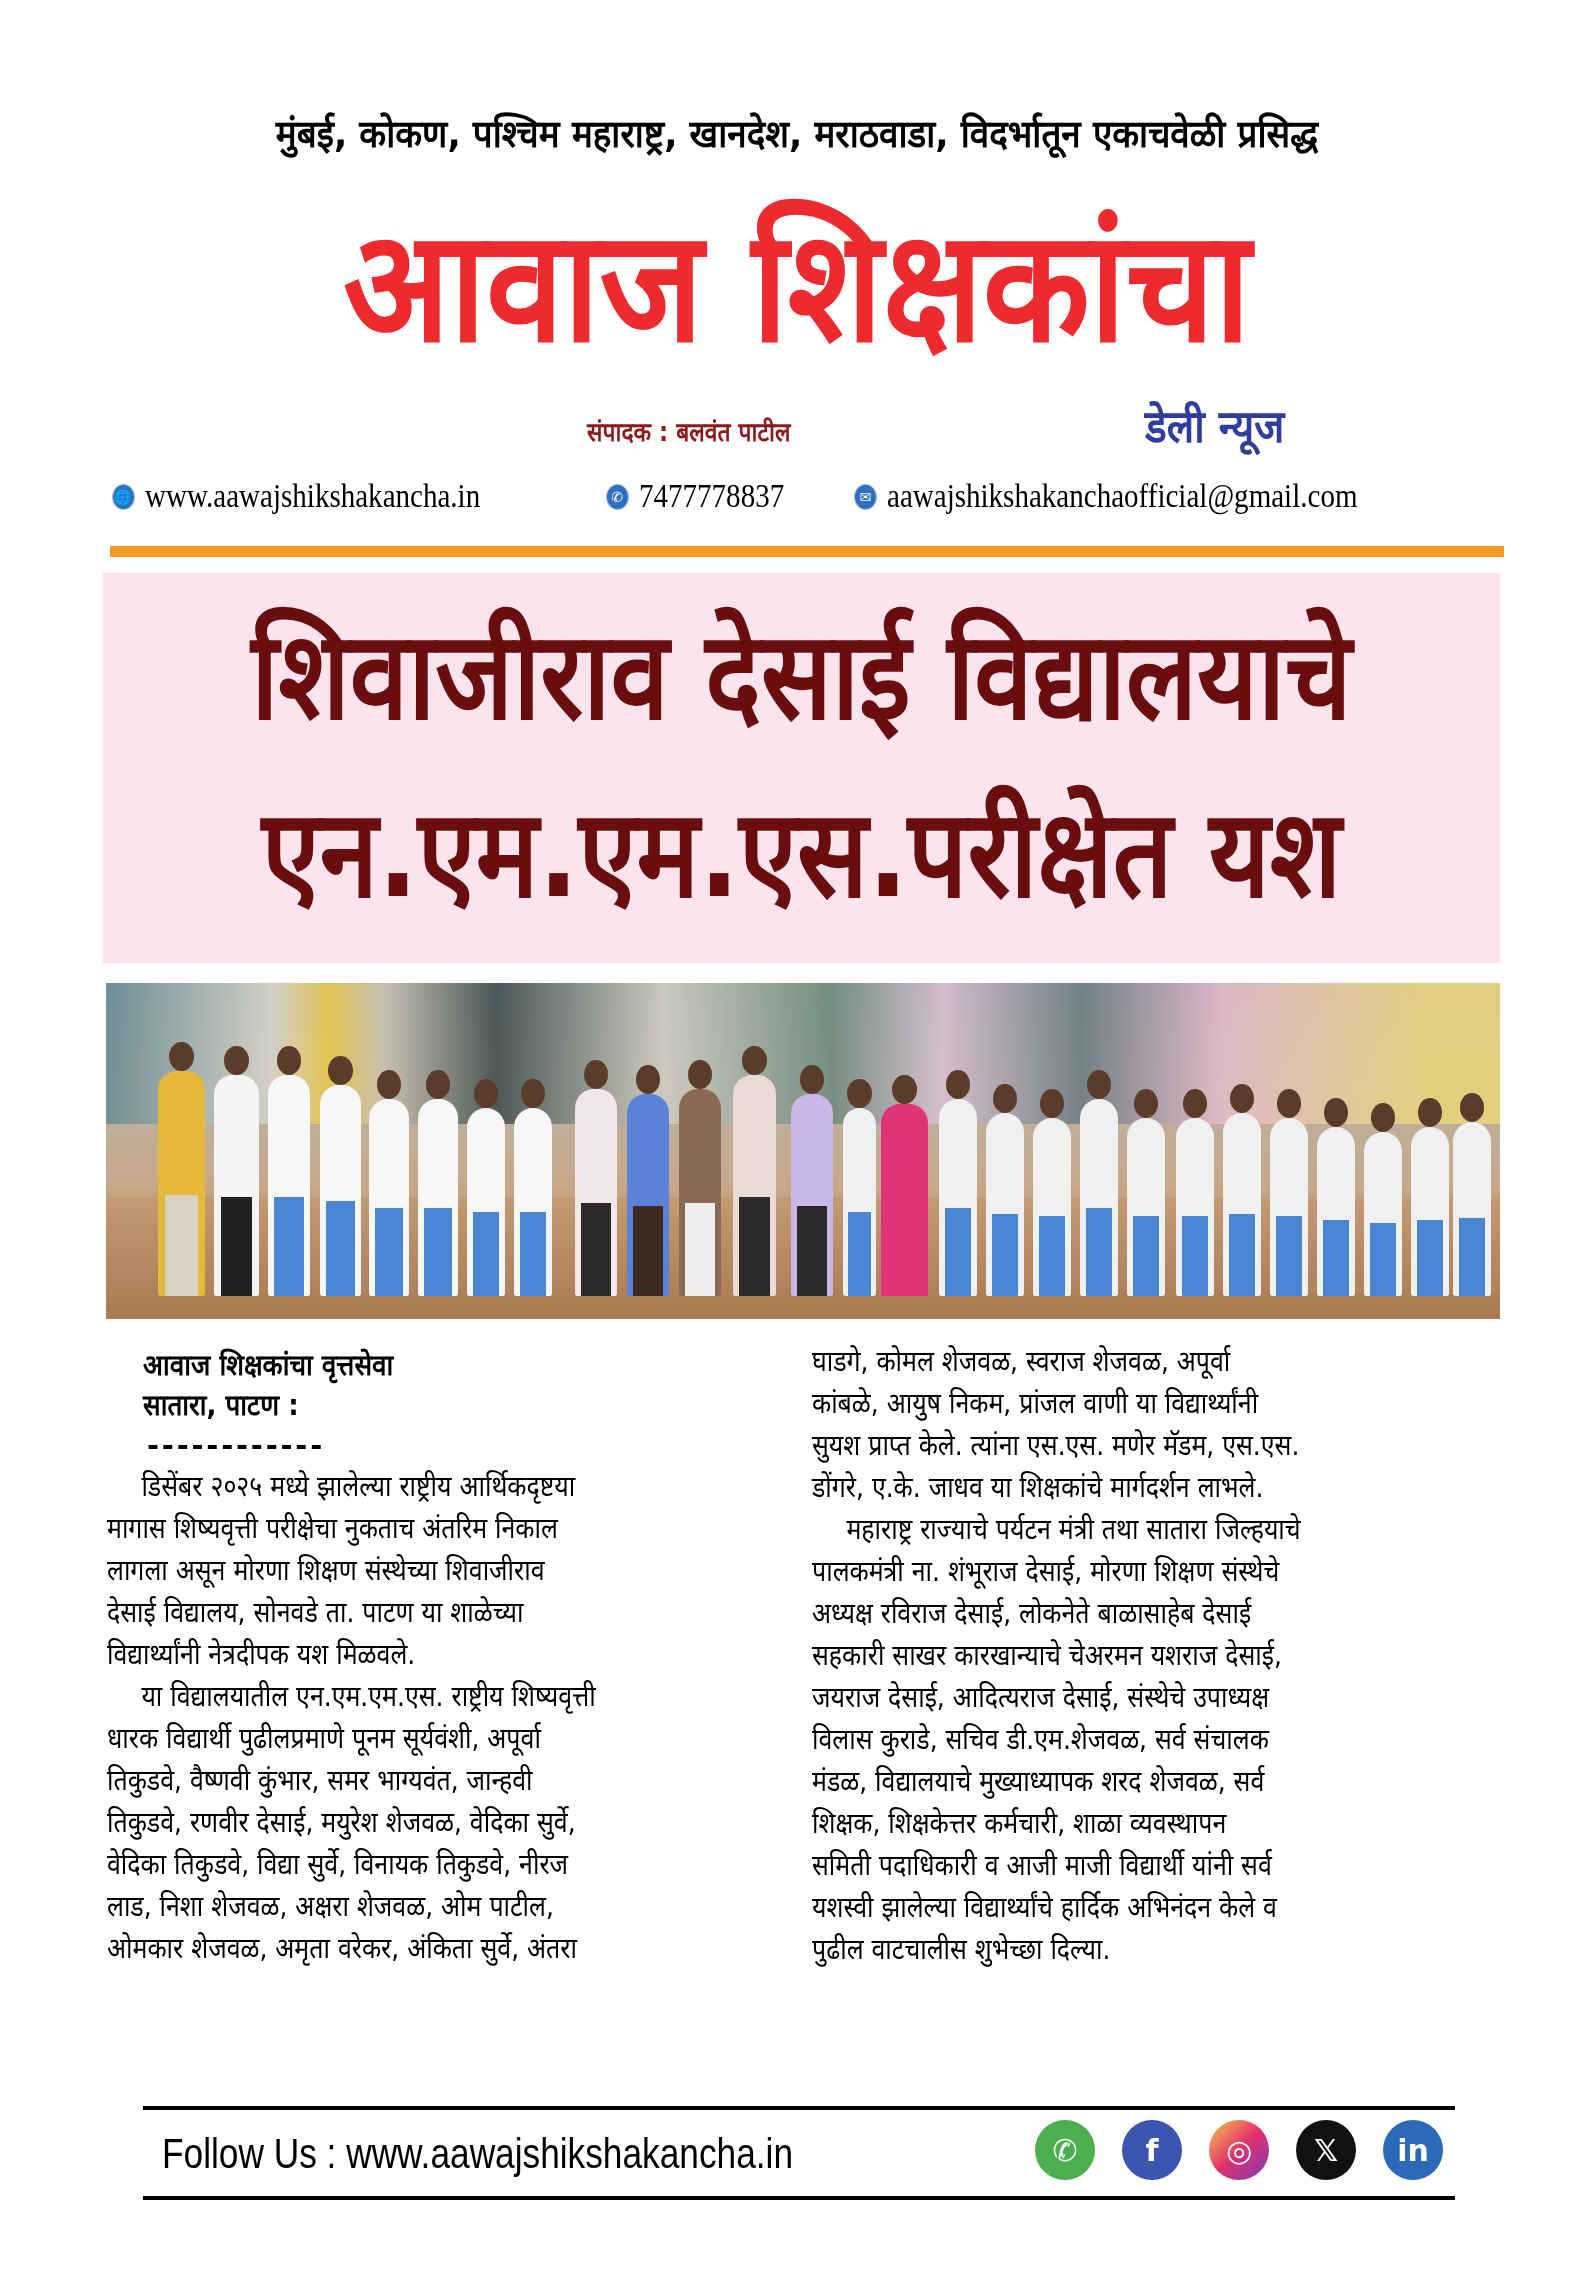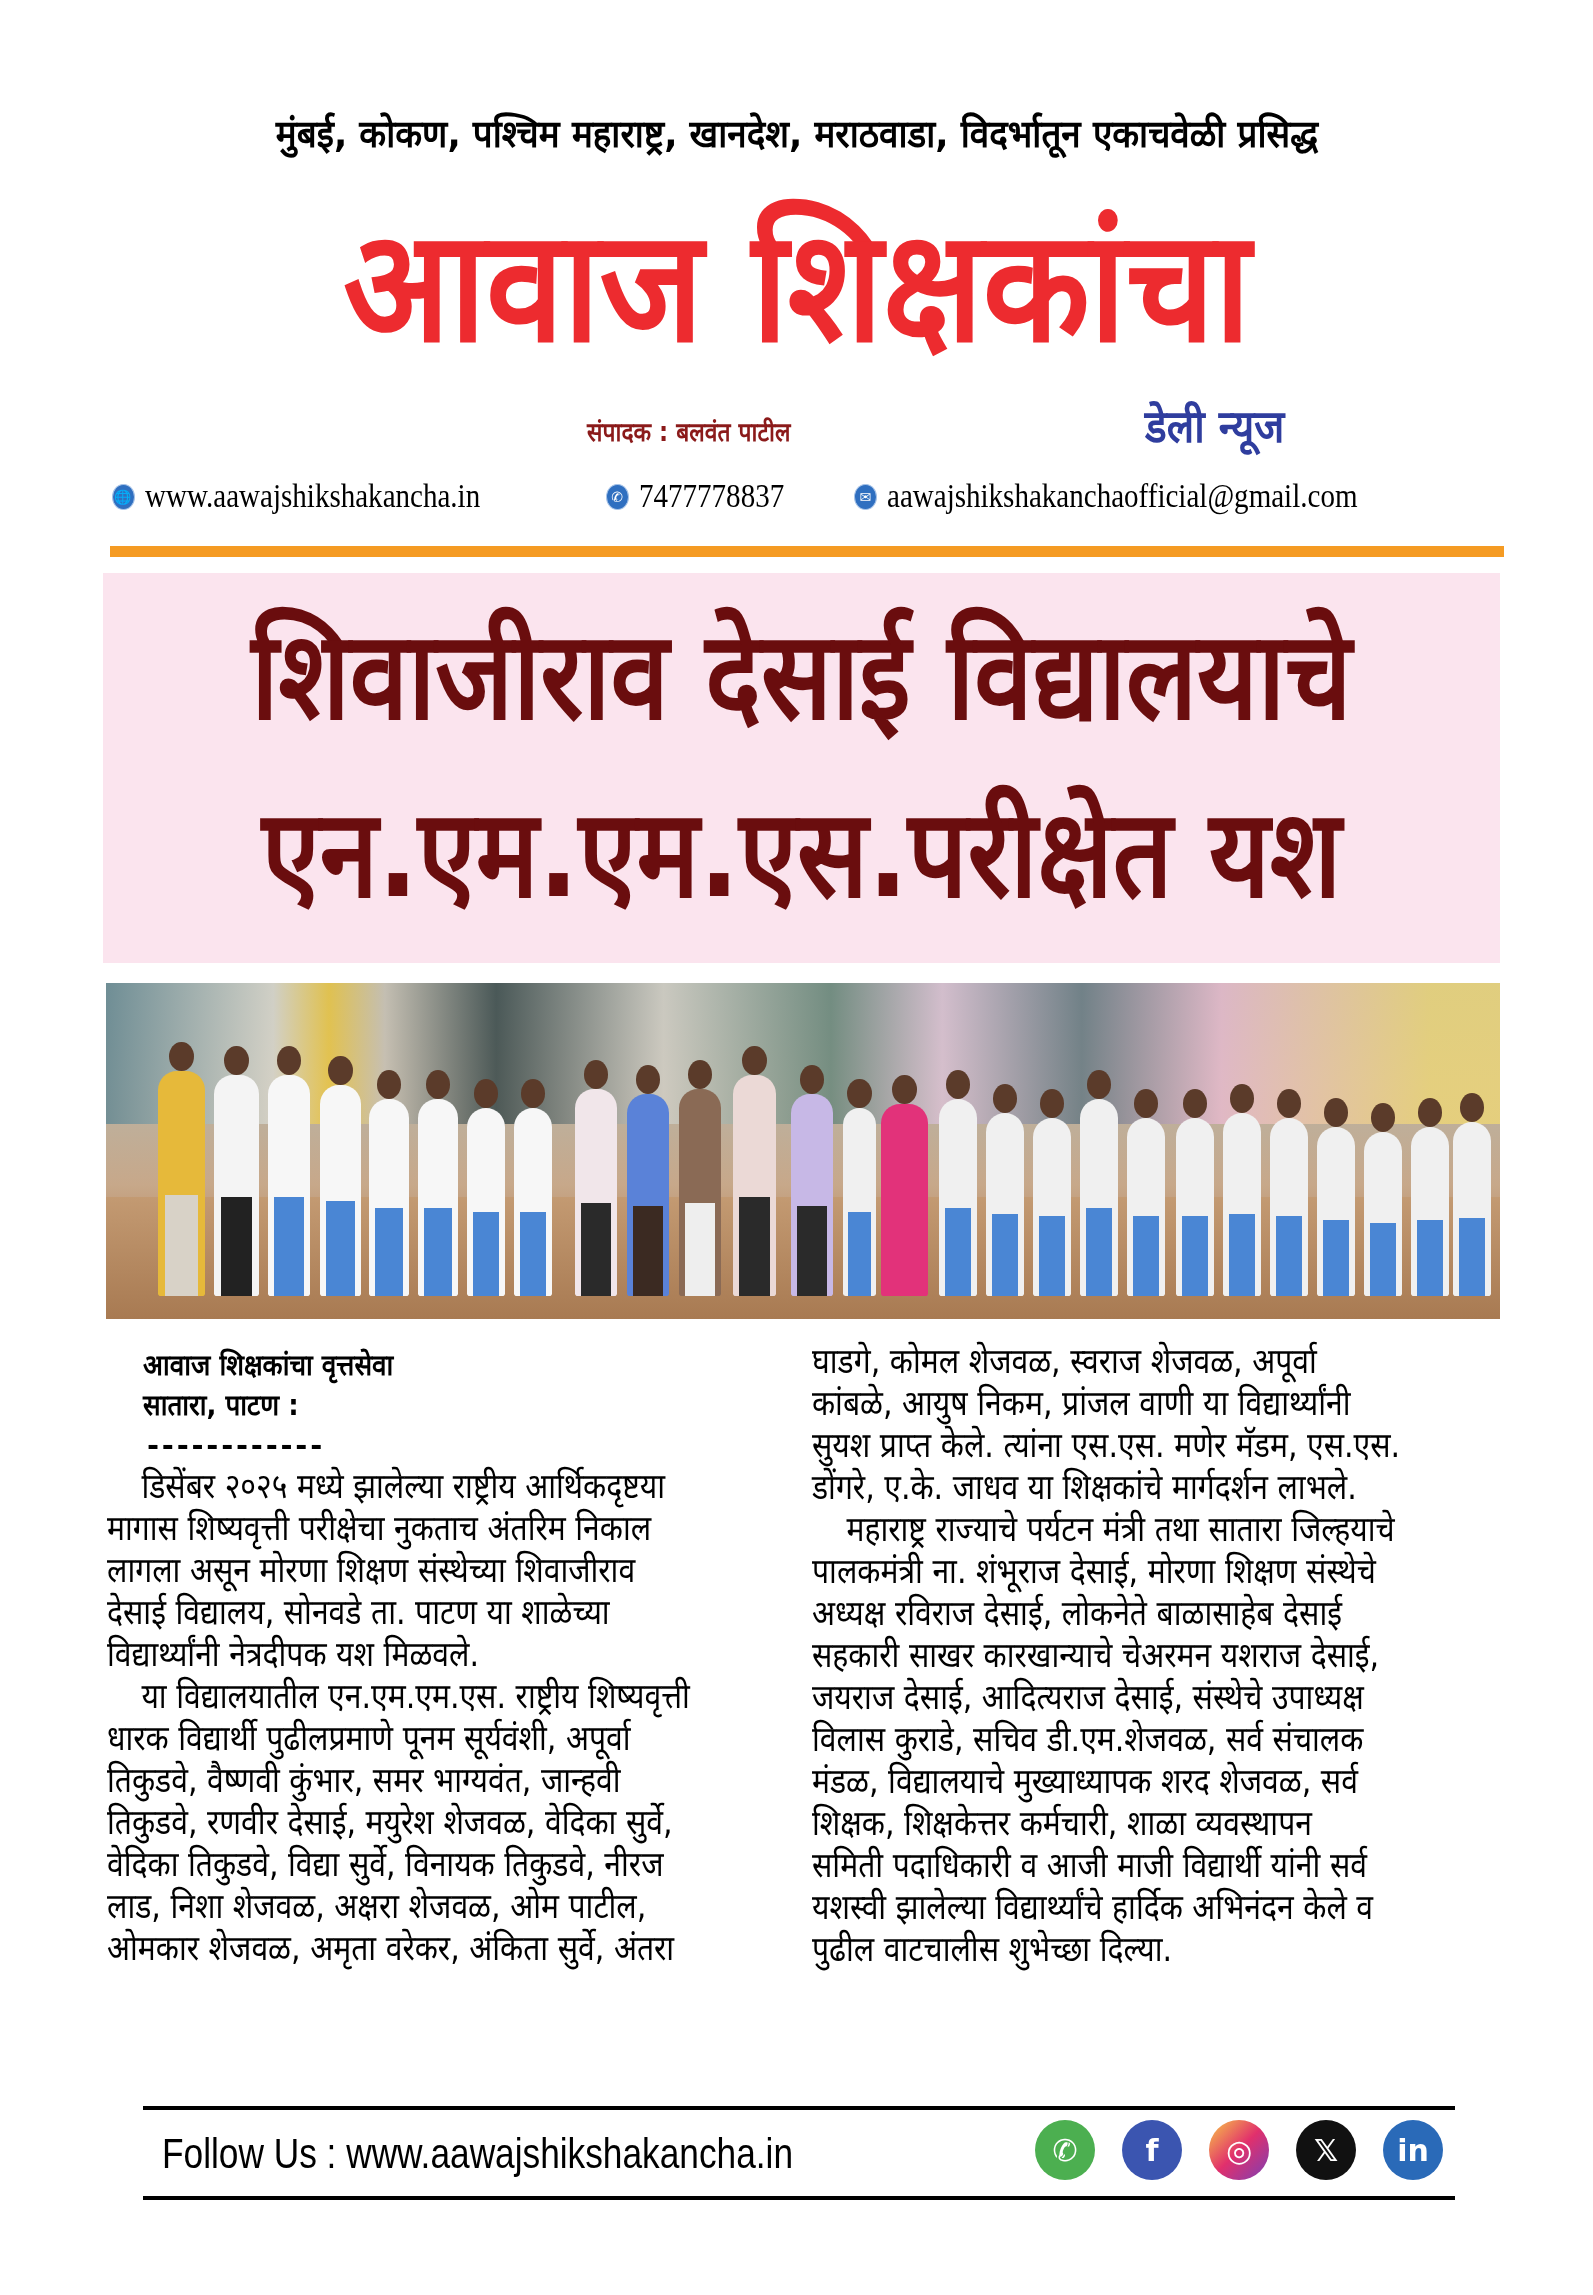--- a/index.html
+++ b/index.html
@@ -62,21 +62,21 @@
   .person { position: absolute; bottom: 23.5px; border-radius: 19px 19px 2.8px 2.8px; }
   .person .head { position: absolute; left: 50%; top: -29px; width: 24.4px; height: 29px; margin-left: -12.2px;
     border-radius: 50%; background: #5b3b2a; }
   .person .legs { position: absolute; left: 15%; bottom: -0.9px; width: 70%; height: 45%; }
 
   .col-left { position: absolute; left: 107px; top: 1345px; width: 690px; }
   .col-right { position: absolute; left: 812px; top: 1340px; width: 690px; }
   .byline { font-weight: bold; font-size: 29px; line-height: 40px; padding-left: 40px;
     transform: scaleX(0.9); transform-origin: left; white-space: nowrap; }
   .dashes { font-weight: bold; font-size: 29px; line-height: 40px; padding-left: 40px; letter-spacing: 2.8px; }
-  .para { font-size: 35px; line-height: 42px; text-align: justify; text-align-last: left; }
+  .para { font-size: 29px; line-height: 42px; text-align: justify; text-align-last: left; }
   .para .ln { display: block; white-space: nowrap; transform: scaleX(0.86); transform-origin: left; }
   .indent { padding-left: 40px; }
 
   .footer-rule { position: absolute; left: 143px; width: 1312px; height: 3.8px; background: #000; }
   .follow {
     position: absolute; left: 162px; top: 2129px; font-family: "Liberation Sans", sans-serif;
     font-size: 43px; color: #000; transform: scaleX(0.82); transform-origin: left; white-space: nowrap;
   }
   .socials { position: absolute; left: 1035px; top: 2120px; display: flex; gap: 27px; }
   .social {

